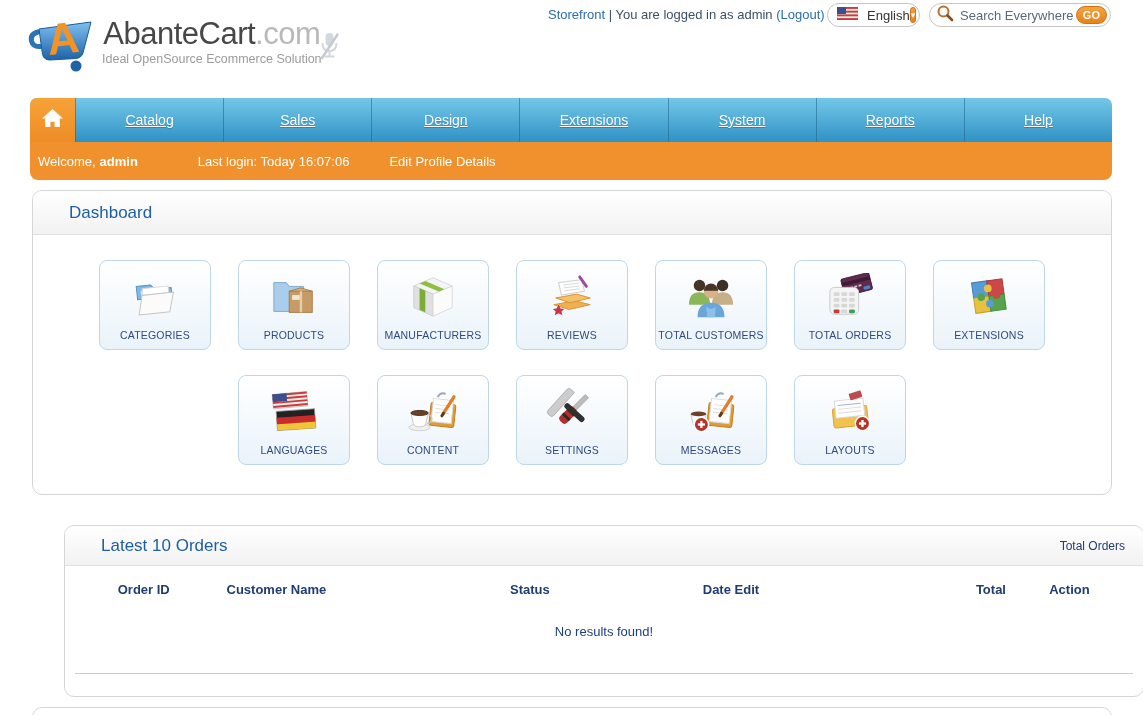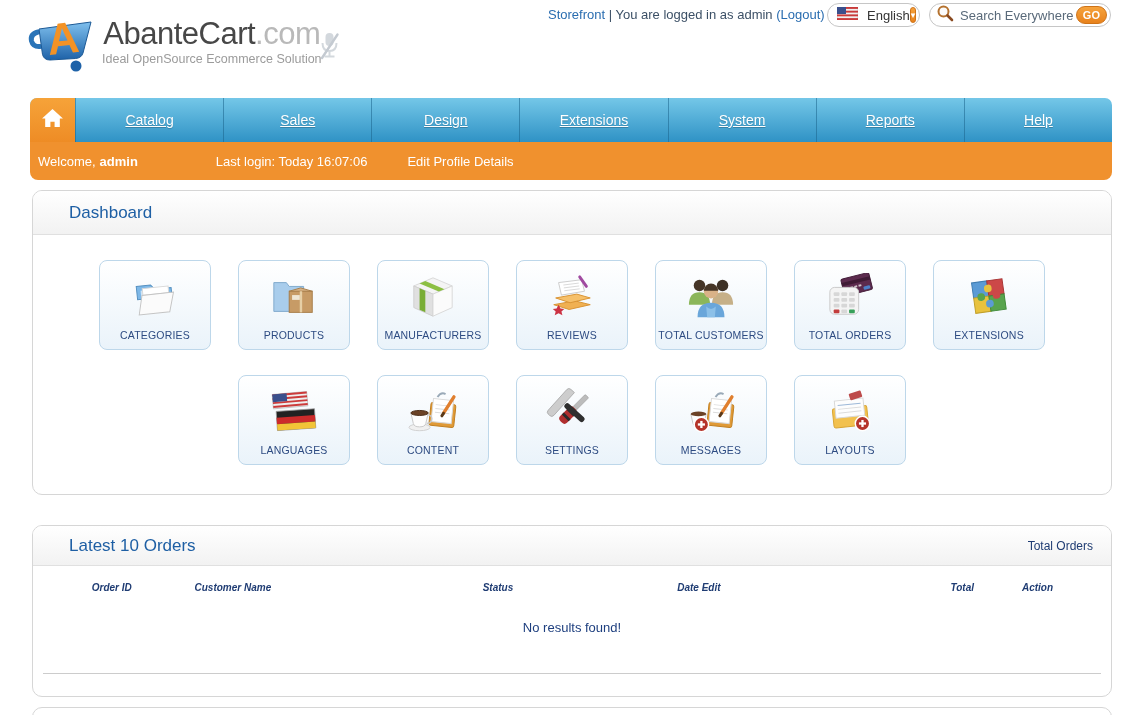--- a/index.html
+++ b/index.html
@@ -38,43 +38,43 @@
             border-radius:7px 7px 0 0; background:linear-gradient(#74c7e8,#2f92c5); }
   .home-tab { width:45px; height:44px; border-radius:7px 0 0 0; cursor:pointer;
               background:linear-gradient(#f6a339,#ee8c25); display:flex; align-items:center; justify-content:center; }
   .nav-tab { flex:1; display:flex; align-items:center; justify-content:center; color:#fff; font-size:14px;
              border-left:1px solid rgba(28,100,140,.55); cursor:pointer; text-shadow:0 1px 1px rgba(0,0,0,.2);text-decoration:underline; }
 
   .welcome-bar { position:absolute; left:30px; top:142px; width:1082px; height:38px; background:#f0912e;
                  border-radius:0 0 8px 8px; color:#fff; font-size:13px; display:flex; align-items:center; }
   .wb-welcome { margin-left:8px; }
   .wb-welcome b { margin-left:4px; }
-  .wb-lastlogin { margin-left:45px;padding-left:33px; }
+  .wb-lastlogin { margin-left:27px;padding-left:33px; }
   .wb-edit { margin-left:40px; cursor:pointer; }
 
   
   .panel { position:absolute; left:32px; width:1080px; border:1px solid #d6d6d6; border-radius:10px; background:#fff; }
   .panel-header { height:44px; border-bottom:1px solid #e0e0e0; background:linear-gradient(#ffffff,#f2f2f2);
                   border-radius:9px 9px 0 0; display:flex; align-items:center; }
   .panel-title { color:#1e5fa4; font-size:17px; margin-left:36px; }
 
   .dashboard-panel { top:190px; height:305px; }
   .tiles { display:flex; flex-wrap:wrap; justify-content:center; gap:25px 27px; padding-top:25px; }
   .tile { width:112px; height:90px; border:1px solid #bdd7ea; border-radius:8px;
           background:linear-gradient(#ffffff,#eaf3fa); display:flex; flex-direction:column;
           align-items:center; justify-content:flex-end; padding-bottom:8px; cursor:pointer; }
   .tile-icon { height:58px; display:flex; align-items:center; justify-content:center; margin-bottom:3px; }
   .tile-label { font-size:10.5px; color:#2d4b82; letter-spacing:.2px; white-space:nowrap; }
 
-  .orders-panel { top:525px; height:172px; }
+  .orders-panel { top:525px; height:172px;margin-left:32px; }
   .orders-panel .panel-header { height:40px; }
   .total-orders-link { margin-left:auto; margin-right:18px; font-size:12px; color:#1f3c73; cursor:pointer; }
   .orders-body { position:absolute; top:40px; left:10px; right:10px; bottom:22px; border-bottom:1px solid #cccccc; }
   .orders-head { display:flex; margin-top:16px; }
-  .o-col { font-size:10px; font-weight:bold; color:#1f3c73;font-style:italic; }
+  .o-col { font-size:13px; font-weight:bold; color:#1f3c73; }
   .o-left { text-align:left; padding-left:14px; }
   .o-center { text-align:center; }
   .o-right { text-align:right; }
   .empty-row { text-align:center; font-size:13px; color:#1e3f7f; margin-top:27px; }
 
   .next-panel { top:707px; height:30px; }
 </style>
 </head>
 <body>
 

